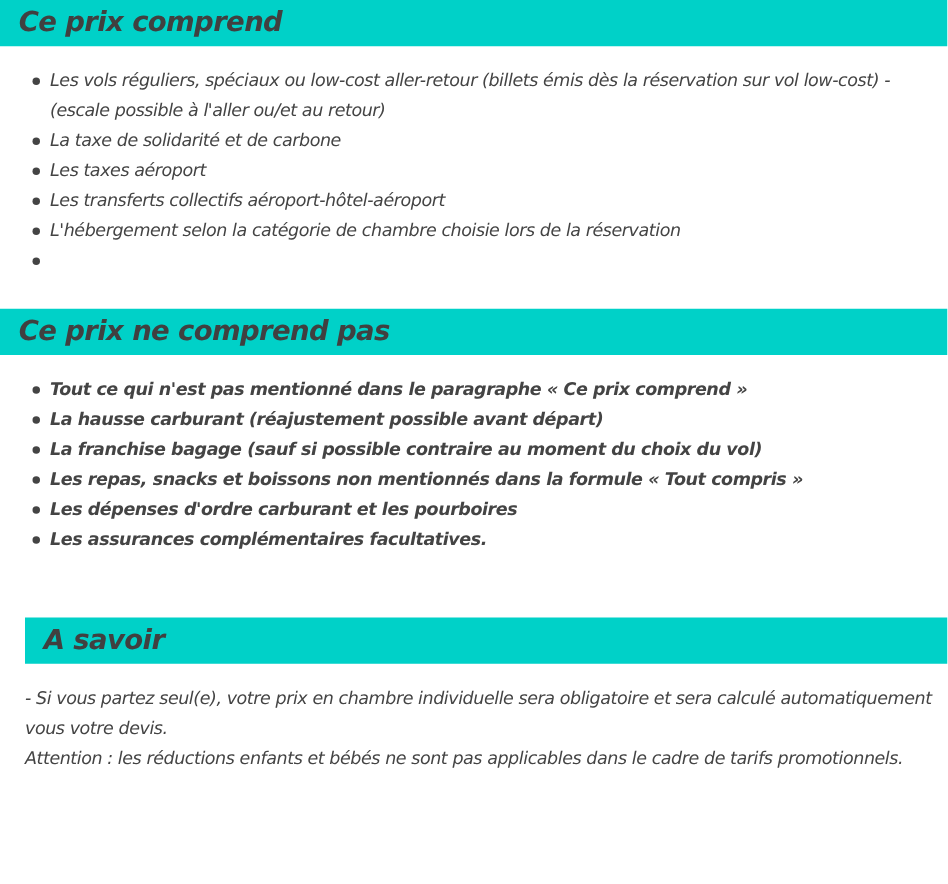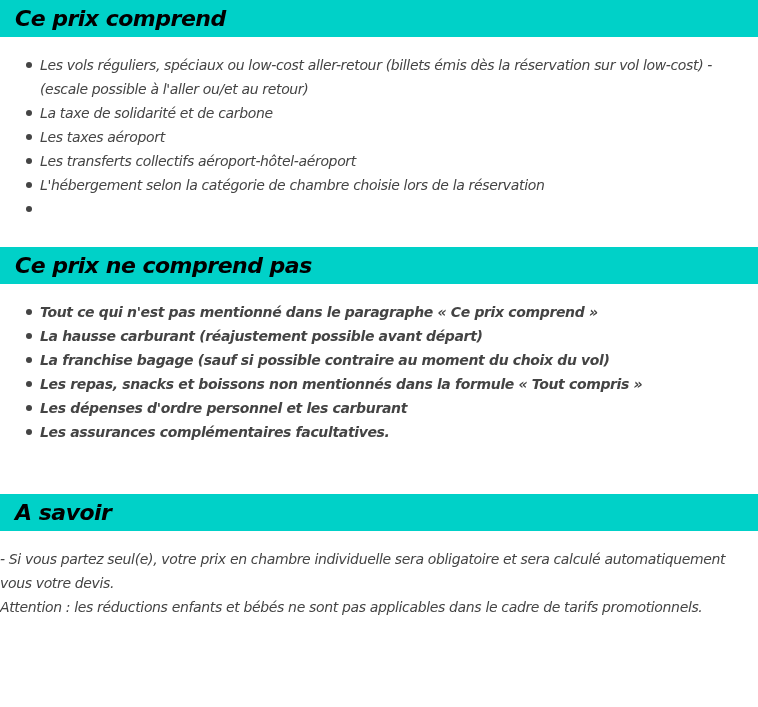--- a/index.html
+++ b/index.html
@@ -9,21 +9,21 @@
       color: #444444;
     }
     .section-header {
       background: #00d1c8;
       height: 37px;
       box-sizing: border-box;
       padding-left: 15px;
       display: flex; align-items: center;
     }
     .section-title {
-      color: #000000;
+      color: #404040;
       font-style: italic;
       font-weight: bold;
       font-size: 22px;
       letter-spacing: -0.5px;
       margin: 0;
       line-height: 37px;
     }
     .bullet-list {
       list-style: none;
       margin: 0;
@@ -69,26 +69,26 @@
 
 <div style="margin-top:50px;">
   <div class="section-header">
     <h2 class="section-title">Ce prix ne comprend pas</h2>
   </div>
   <ul class="bullet-list" style="margin-top:16px;font-weight:bold;">
     <li><span class="dot"></span><span>Tout ce qui n'est pas mentionné dans le paragraphe « Ce prix comprend »</span></li>
     <li><span class="dot"></span><span>La hausse carburant (réajustement possible avant départ)</span></li>
     <li><span class="dot"></span><span>La franchise bagage (sauf si possible contraire au moment du choix du vol)</span></li>
     <li><span class="dot"></span><span>Les repas, snacks et boissons non mentionnés dans la formule « Tout compris »</span></li>
-    <li><span class="dot"></span><span>Les dépenses d'ordre personnel et les carburant</span></li>
+    <li><span class="dot"></span><span>Les dépenses d'ordre carburant et les pourboires</span></li>
     <li><span class="dot"></span><span>Les assurances complémentaires facultatives.</span></li>
   </ul>
 </div>
 
-<div style="margin-top:50px;">
+<div style="margin-top:50px;margin-left:20px;">
   <div class="section-header">
     <h2 class="section-title">A savoir</h2>
   </div>
   <div class="text-block" style="margin-top:16px;">
     <p>- Si vous partez seul(e), votre prix en chambre individuelle sera obligatoire et sera calculé automatiquement vous votre devis.</p>
     <p>Attention : les réductions enfants et bébés ne sont pas applicables dans le cadre de tarifs promotionnels.</p>
   </div>
 </div>
 
 </body></html>

